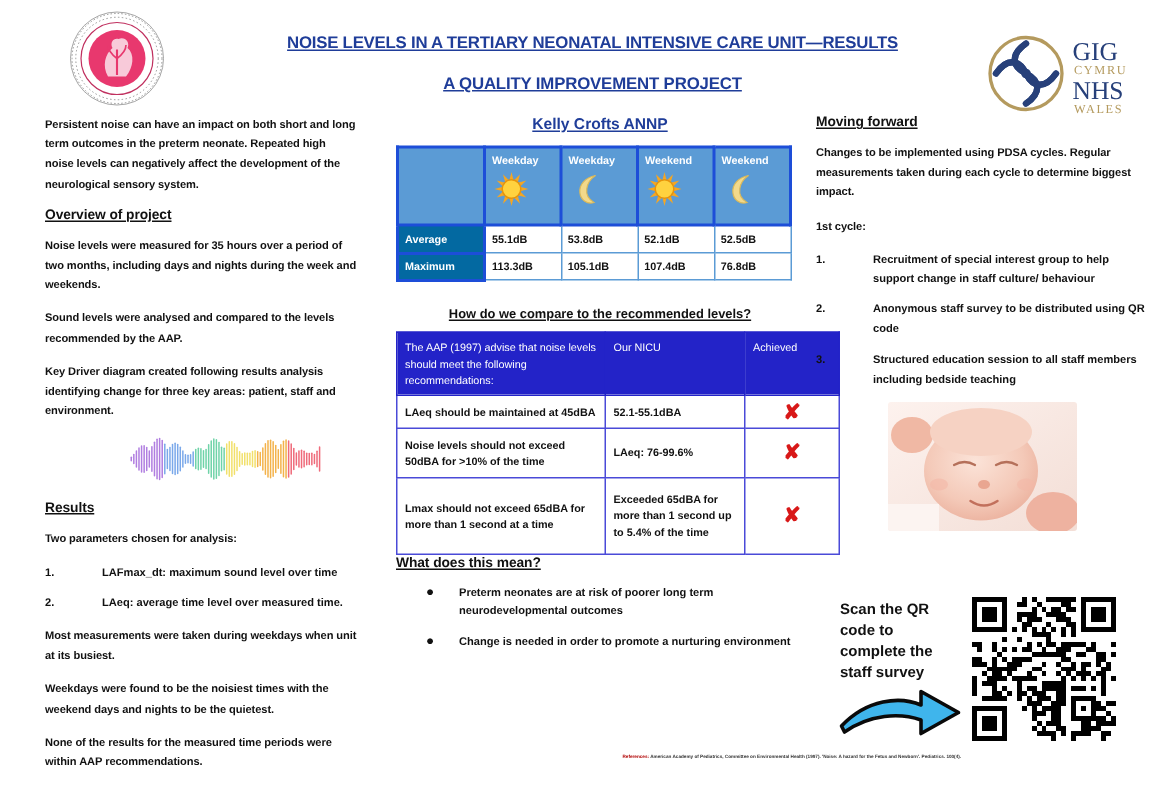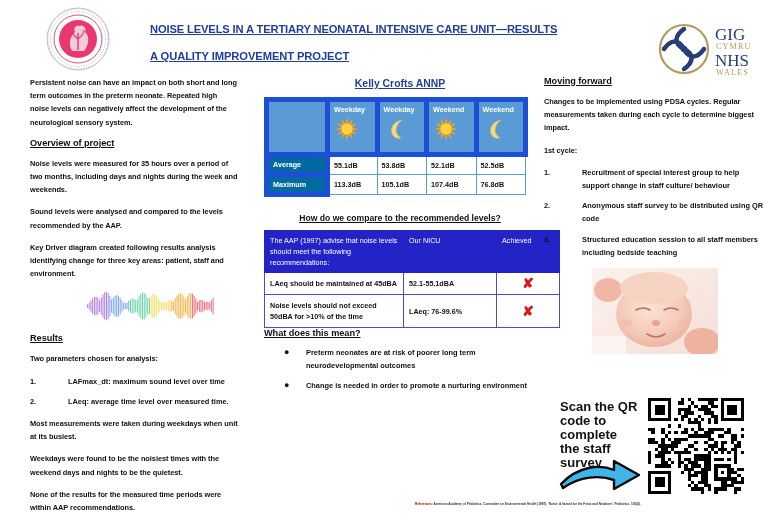--- a/index.html
+++ b/index.html
@@ -10,21 +10,21 @@
     color:#1a1a1a;
     overflow:hidden;
     position:relative;
   }
   .poster{position:relative;width:768px;height:526px;}
 
   
   .header{position:absolute;left:0;top:0;width:768px;height:74px;}
   .logo-left{position:absolute;left:42px;top:6px;width:72px;height:66px;}
   .logo-right{position:absolute;left:652px;top:18px;width:112px;height:62px;}
-  .title-wrap{position:absolute;left:150px;top:22px;width:490px;text-align:left;}
+  .title-wrap{position:absolute;left:150px;top:22px;width:490px;text-align:center;}
   .title-main{
     font-size:11.2px;font-weight:bold;color:#1f3d99;
     text-decoration:underline;letter-spacing:-0.15px;line-height:14px;
     white-space:nowrap;
   }
   .title-sub{
     margin-top:14px;
     font-size:11.2px;font-weight:bold;color:#1f3d99;
     text-decoration:underline;letter-spacing:-0.1px;
   }
@@ -61,21 +61,21 @@
 
   
   .author{
     text-align:center;font-size:10.4px;font-weight:bold;color:#1f3d99;
     text-decoration:underline;margin:2px 0 8px 0;
   }
 
   
   table.t1{border-collapse:collapse;width:264px;table-layout:fixed;}
   table.t1 td,table.t1 th{
-    border:5px solid #1d4ed8;
+    border:2px solid #1d4ed8;
     background:#5B9BD5;color:#ffffff;
     font-size:7.2px;font-weight:bold;
     padding:3px 4px;text-align:left;vertical-align:top;
   }
   table.t1 .dcell{background:#ffffff;color:#111;vertical-align:middle;
     border:1px solid #5B9BD5;padding:4px;}
   table.t1 th.hc{height:44px;vertical-align:top;text-align:left;}
   table.t1 th.corner{background:#5B9BD5;}
   table.t1 td.rh{background:#0369a1;color:#fff;vertical-align:middle;}
   .dayicon{display:block;margin:3px auto 0 auto;}
@@ -101,21 +101,21 @@
     text-align:center;color:#d81818;font-size:14px;font-weight:bold;
   }
 
   .wdtm{margin-top:14px;}
 
   
   .baby{margin:5px 0 0 48px;width:126px;height:86px;border-radius:2px;overflow:hidden;}
   .qr-block{position:absolute;left:544px;top:400px;width:224px;height:100px;}
   .qr-text{
     position:absolute;left:16px;top:0;width:80px;
-    font-size:13px;font-weight:bold;line-height:14px;color:#111;
+    font-size:10px;font-weight:bold;line-height:14px;color:#111;
   }
   .qr-img{position:absolute;left:104px;top:-2px;width:96px;height:96px;}
   .arrow{position:absolute;left:14px;top:58px;width:84px;height:34px;}
 
   .footer{
     position:absolute;left:415px;top:502px;width:340px;
     font-size:3.1px;font-weight:bold;color:#333;letter-spacing:0px;
     line-height:5px;white-space:nowrap;
   }
   .footer .lbl{color:#b00000;}
@@ -375,20 +375,25 @@
         <th style="width:52px;" class="dash">Achieved</th>
       </tr>
       <tr>
         <td>LAeq should be maintained at 45dBA</td>
         <td>52.1-55.1dBA</td>
         <td class="xcell">✘</td>
       </tr>
       <tr>
         <td>Noise levels should not exceed 50dBA for &gt;10% of the time</td>
         <td>LAeq: 76-99.6%</td>
+        <td class="xcell">✘</td>
+      </tr>
+      <tr>
+        <td style="height:40px;">Lmax should not exceed 65dBA for more than 1 second at a time</td>
+        <td>Exceeded 65dBA for more than 1 second up to 5.4% of the time</td>
         <td class="xcell">✘</td>
       </tr>
     </tbody>
       </table>
 
     <h2 class="sec wdtm">What does this mean?</h2>
     <ul class="bullets">
       <li>
         <span class="bdot">●</span>
         <span>Preterm neonates are at risk of poorer long term neurodevelopmental outcomes</span>

